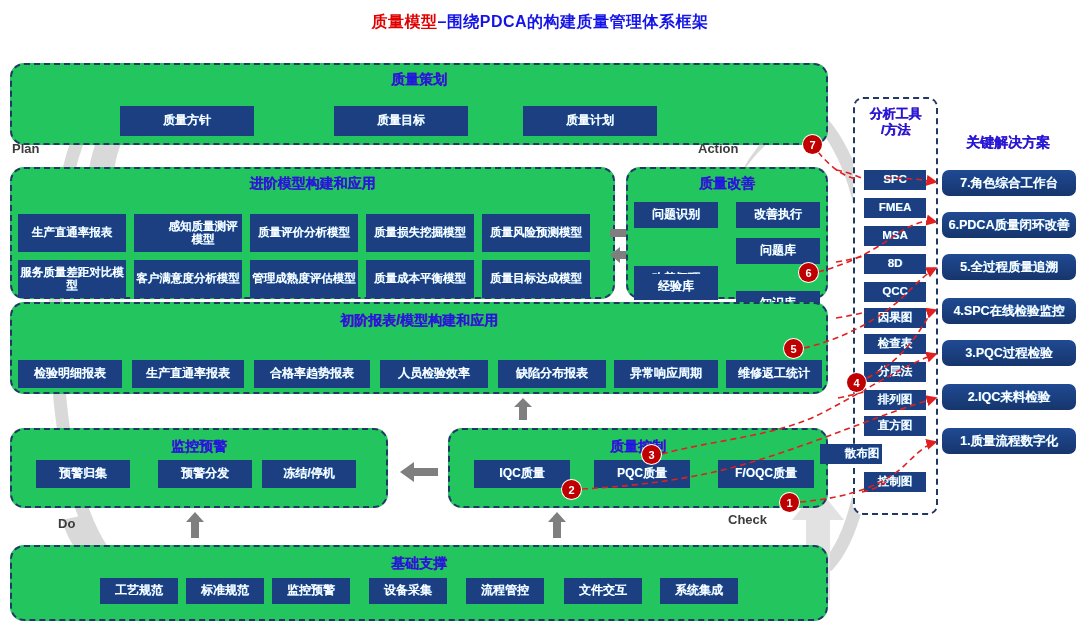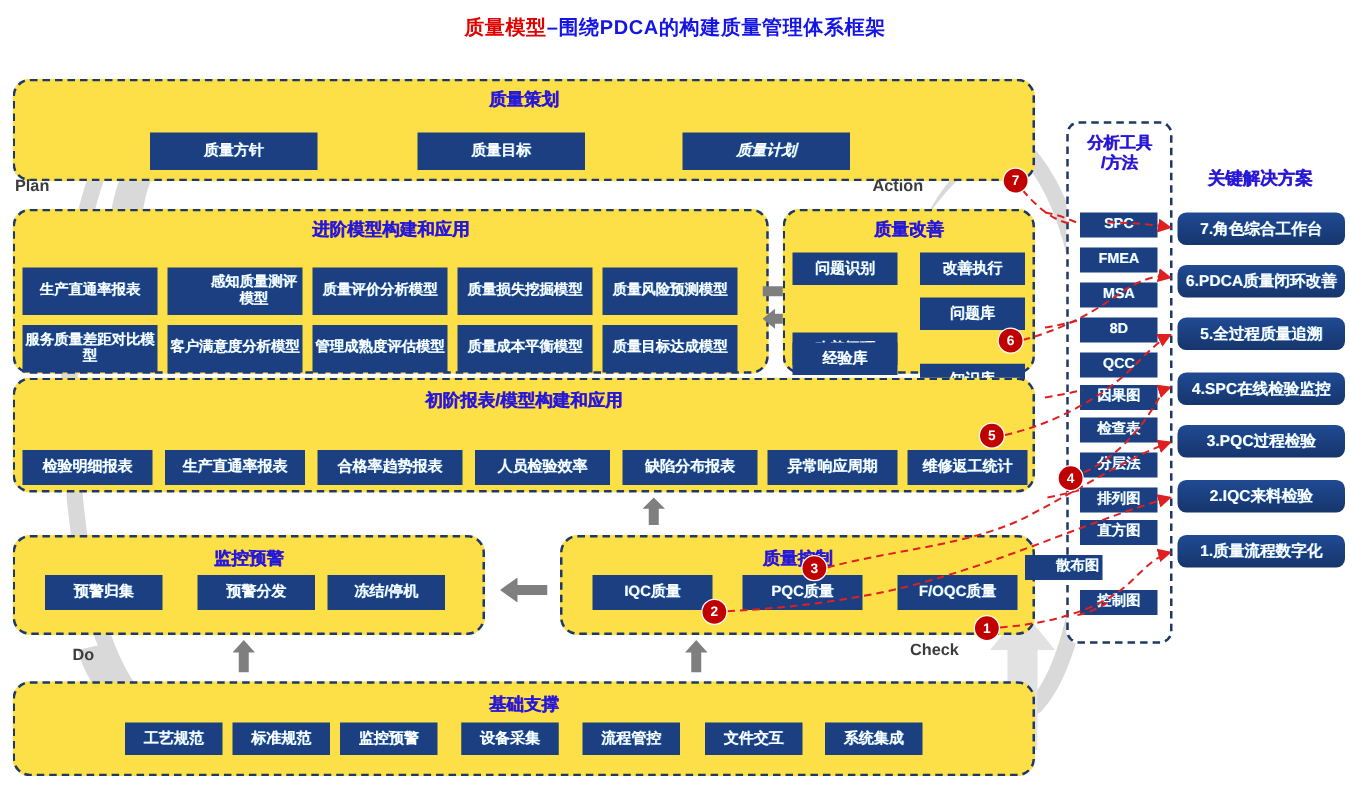--- a/index.html
+++ b/index.html
@@ -12,21 +12,21 @@
 
   .title {
     position:absolute; left:0; top:12px; width:1080px; text-align:center;
     font-size:16px; font-weight:bold; letter-spacing:.5px;
   }
   .title .red { color:#e00000; }
   .title .blue { color:#1414e6; }
 
   
   .group {
-    position:absolute; background:#fde047;
+    position:absolute; background:#22c55e;
     border:2px dashed #1f3864; border-radius:14px;
   }
   .group.tools { background:#ffffff; border-radius:10px; }
   .group-title {
     position:absolute; left:0; width:100%; text-align:center;
     color:#1a1ae0; font-weight:bold; font-size:14px;
     text-shadow:0.6px 0 0 #7a1fa0;
   }
 
   
@@ -84,21 +84,21 @@
     <path d="M62,520 C70,548 88,568 110,580 L100,592 L146,596 L126,556 L120,570 C100,558 86,540 80,516 Z" fill="#d9d9d9"></path>
 
     <path d="M806,600 L806,520 L792,520 L818,488 L844,520 L830,520 L830,600 Z" fill="#e2e2e2"></path>
   </svg>
 
   <div class="group" style="left:10px; top:63px; width:818px; height:82px;">
     <div class="group-title" style="top:6px;">质量策划</div>
   </div>
   <div class="bbox" style="left:120px; top:106px; width:134px; height:30px;">质量方针</div>
   <div class="bbox" style="left:334px; top:106px; width:134px; height:30px;">质量目标</div>
-  <div class="bbox" style="left:546px; top:106px; width:134px; height:30px;font-style:italic;">质量计划</div>
+  <div class="bbox" style="left:523px; top:106px; width:134px; height:30px;">质量计划</div>
 
   <div class="pdca-label" style="left:12px; top:141px;">Plan</div>
   <div class="pdca-label" style="left:698px; top:141px;">Action</div>
 
   <div class="group" style="left:10px; top:167px; width:605px; height:132px;">
     <div class="group-title" style="top:6px;">进阶模型构建和应用</div>
   </div>
   <div class="bbox two" style="left:18px; top:214px; width:108px; height:38px;">生产直通率报表</div>
   <div class="bbox two" style="left:134px; top:214px; width:108px; height:38px;padding-left:32px;">感知质量测评模型</div>
   <div class="bbox two" style="left:250px; top:214px; width:108px; height:38px;">质量评价分析模型</div>

